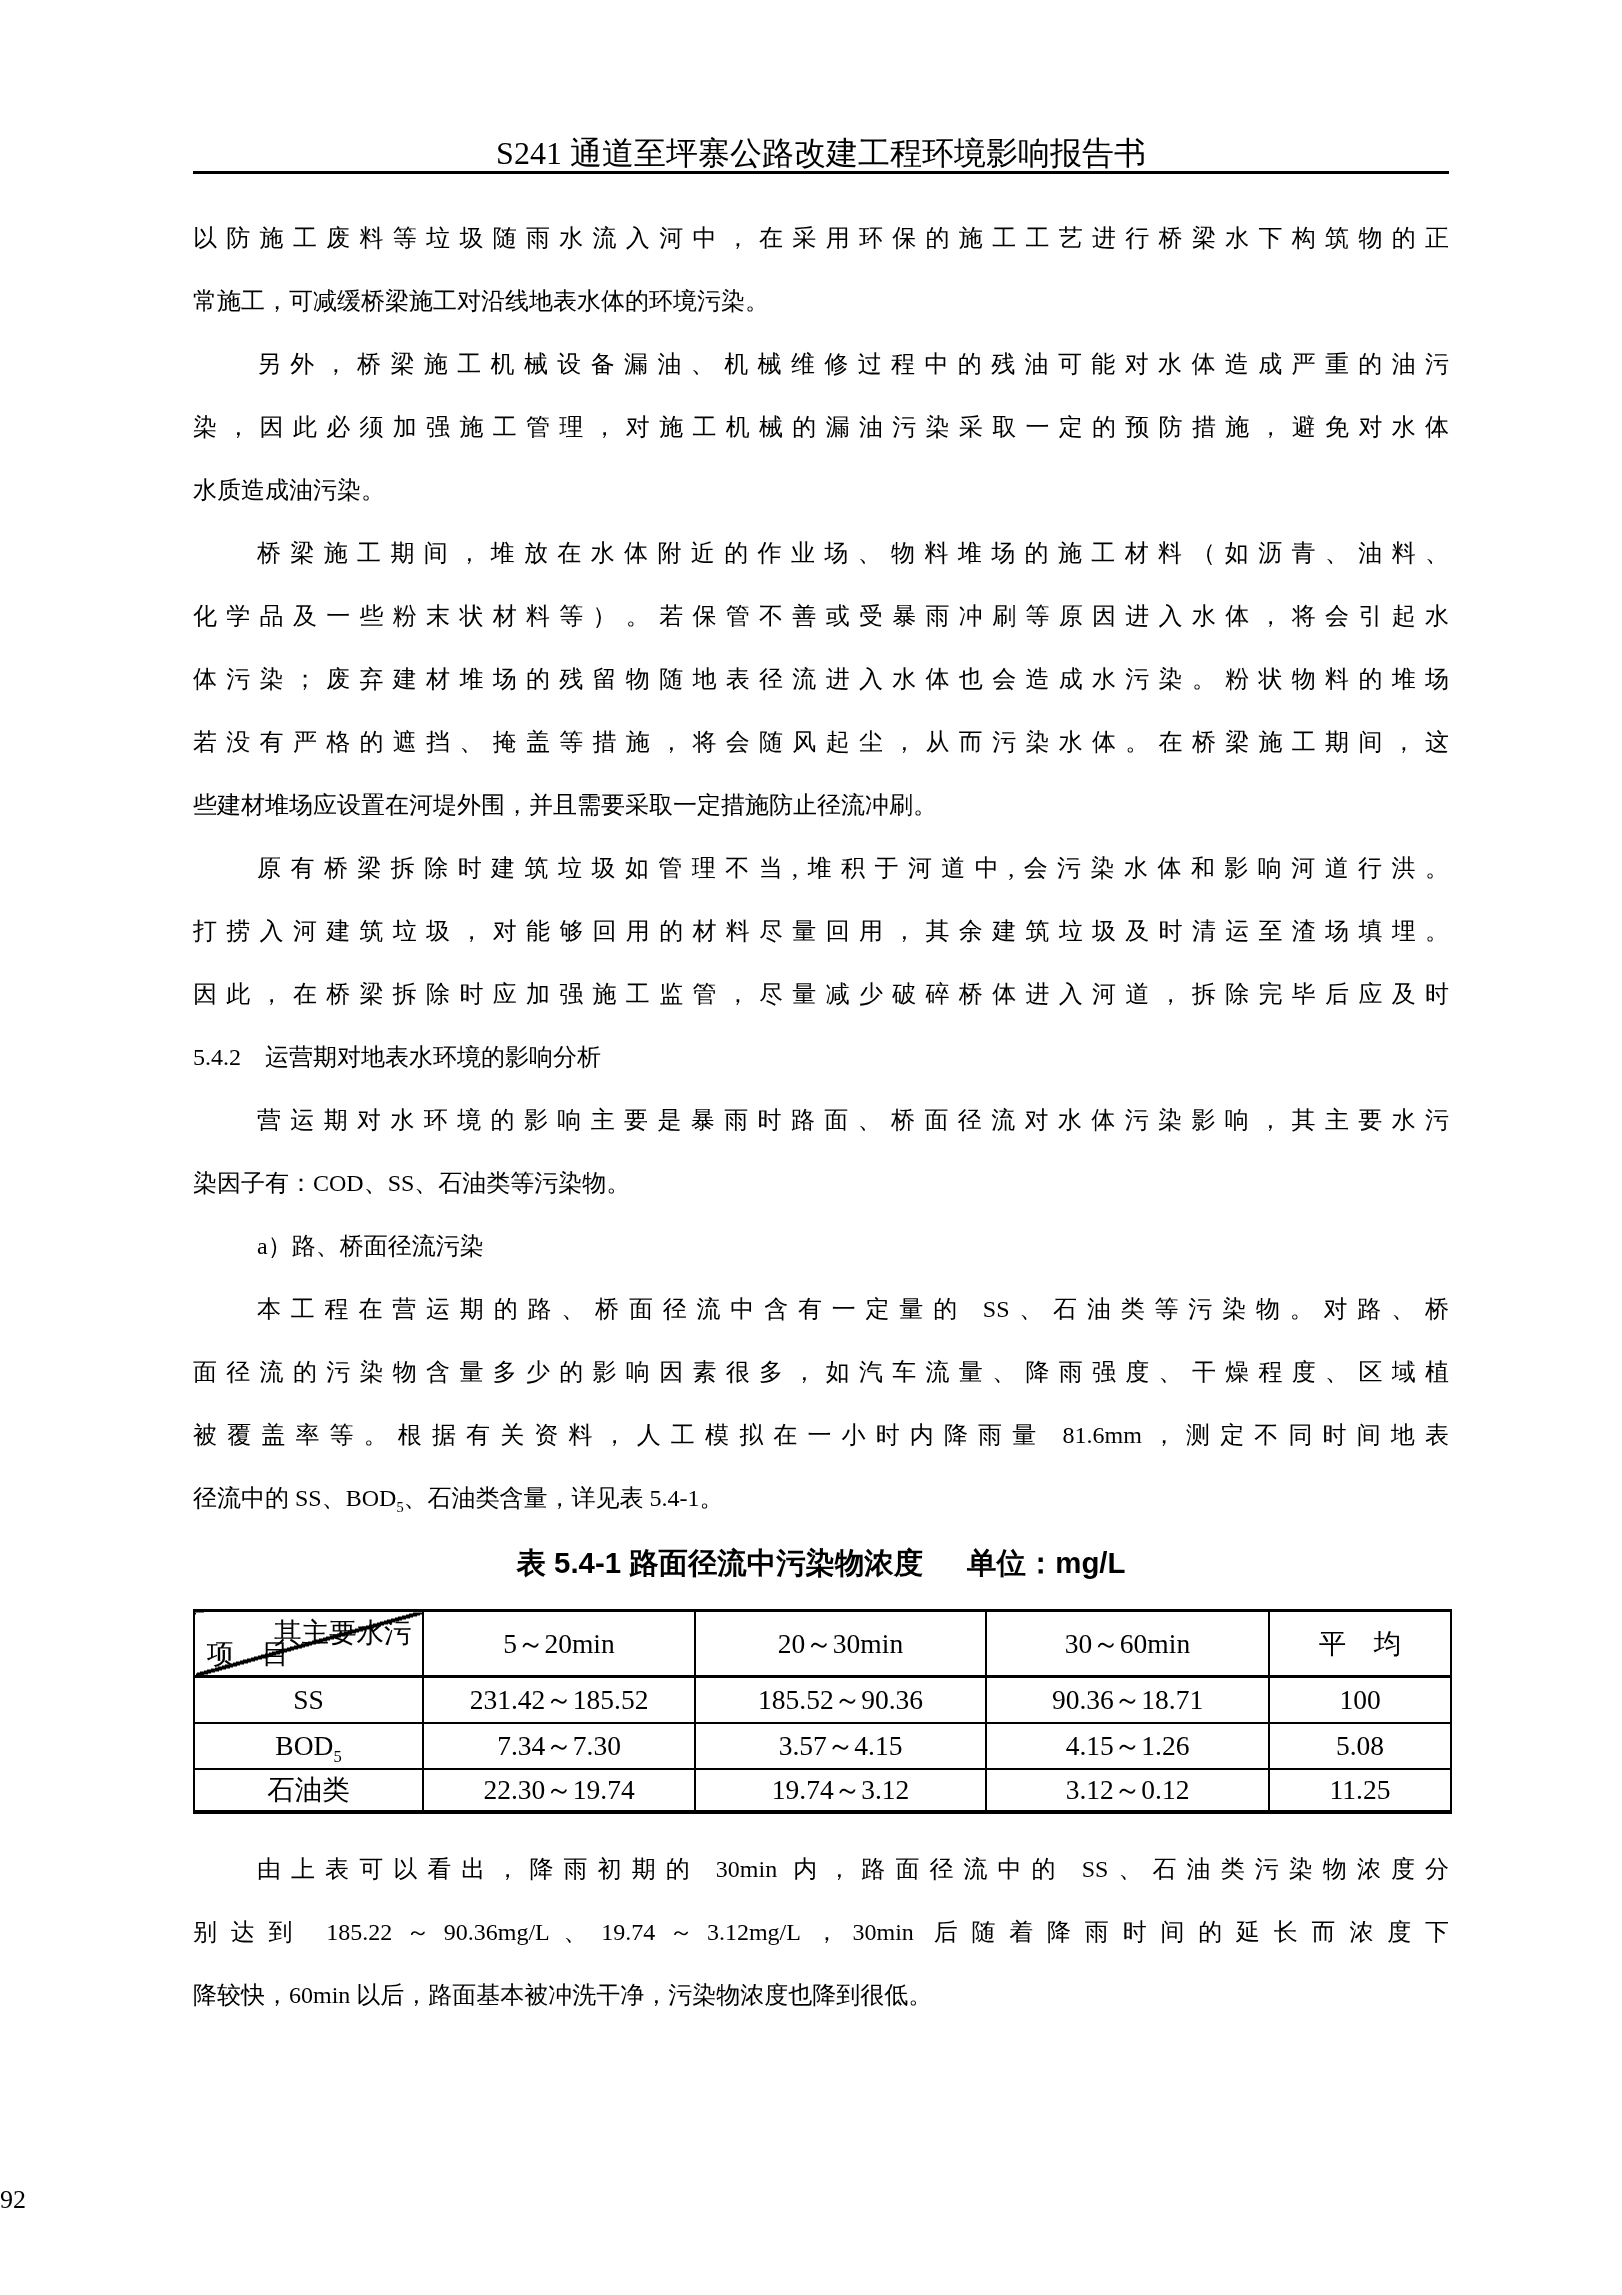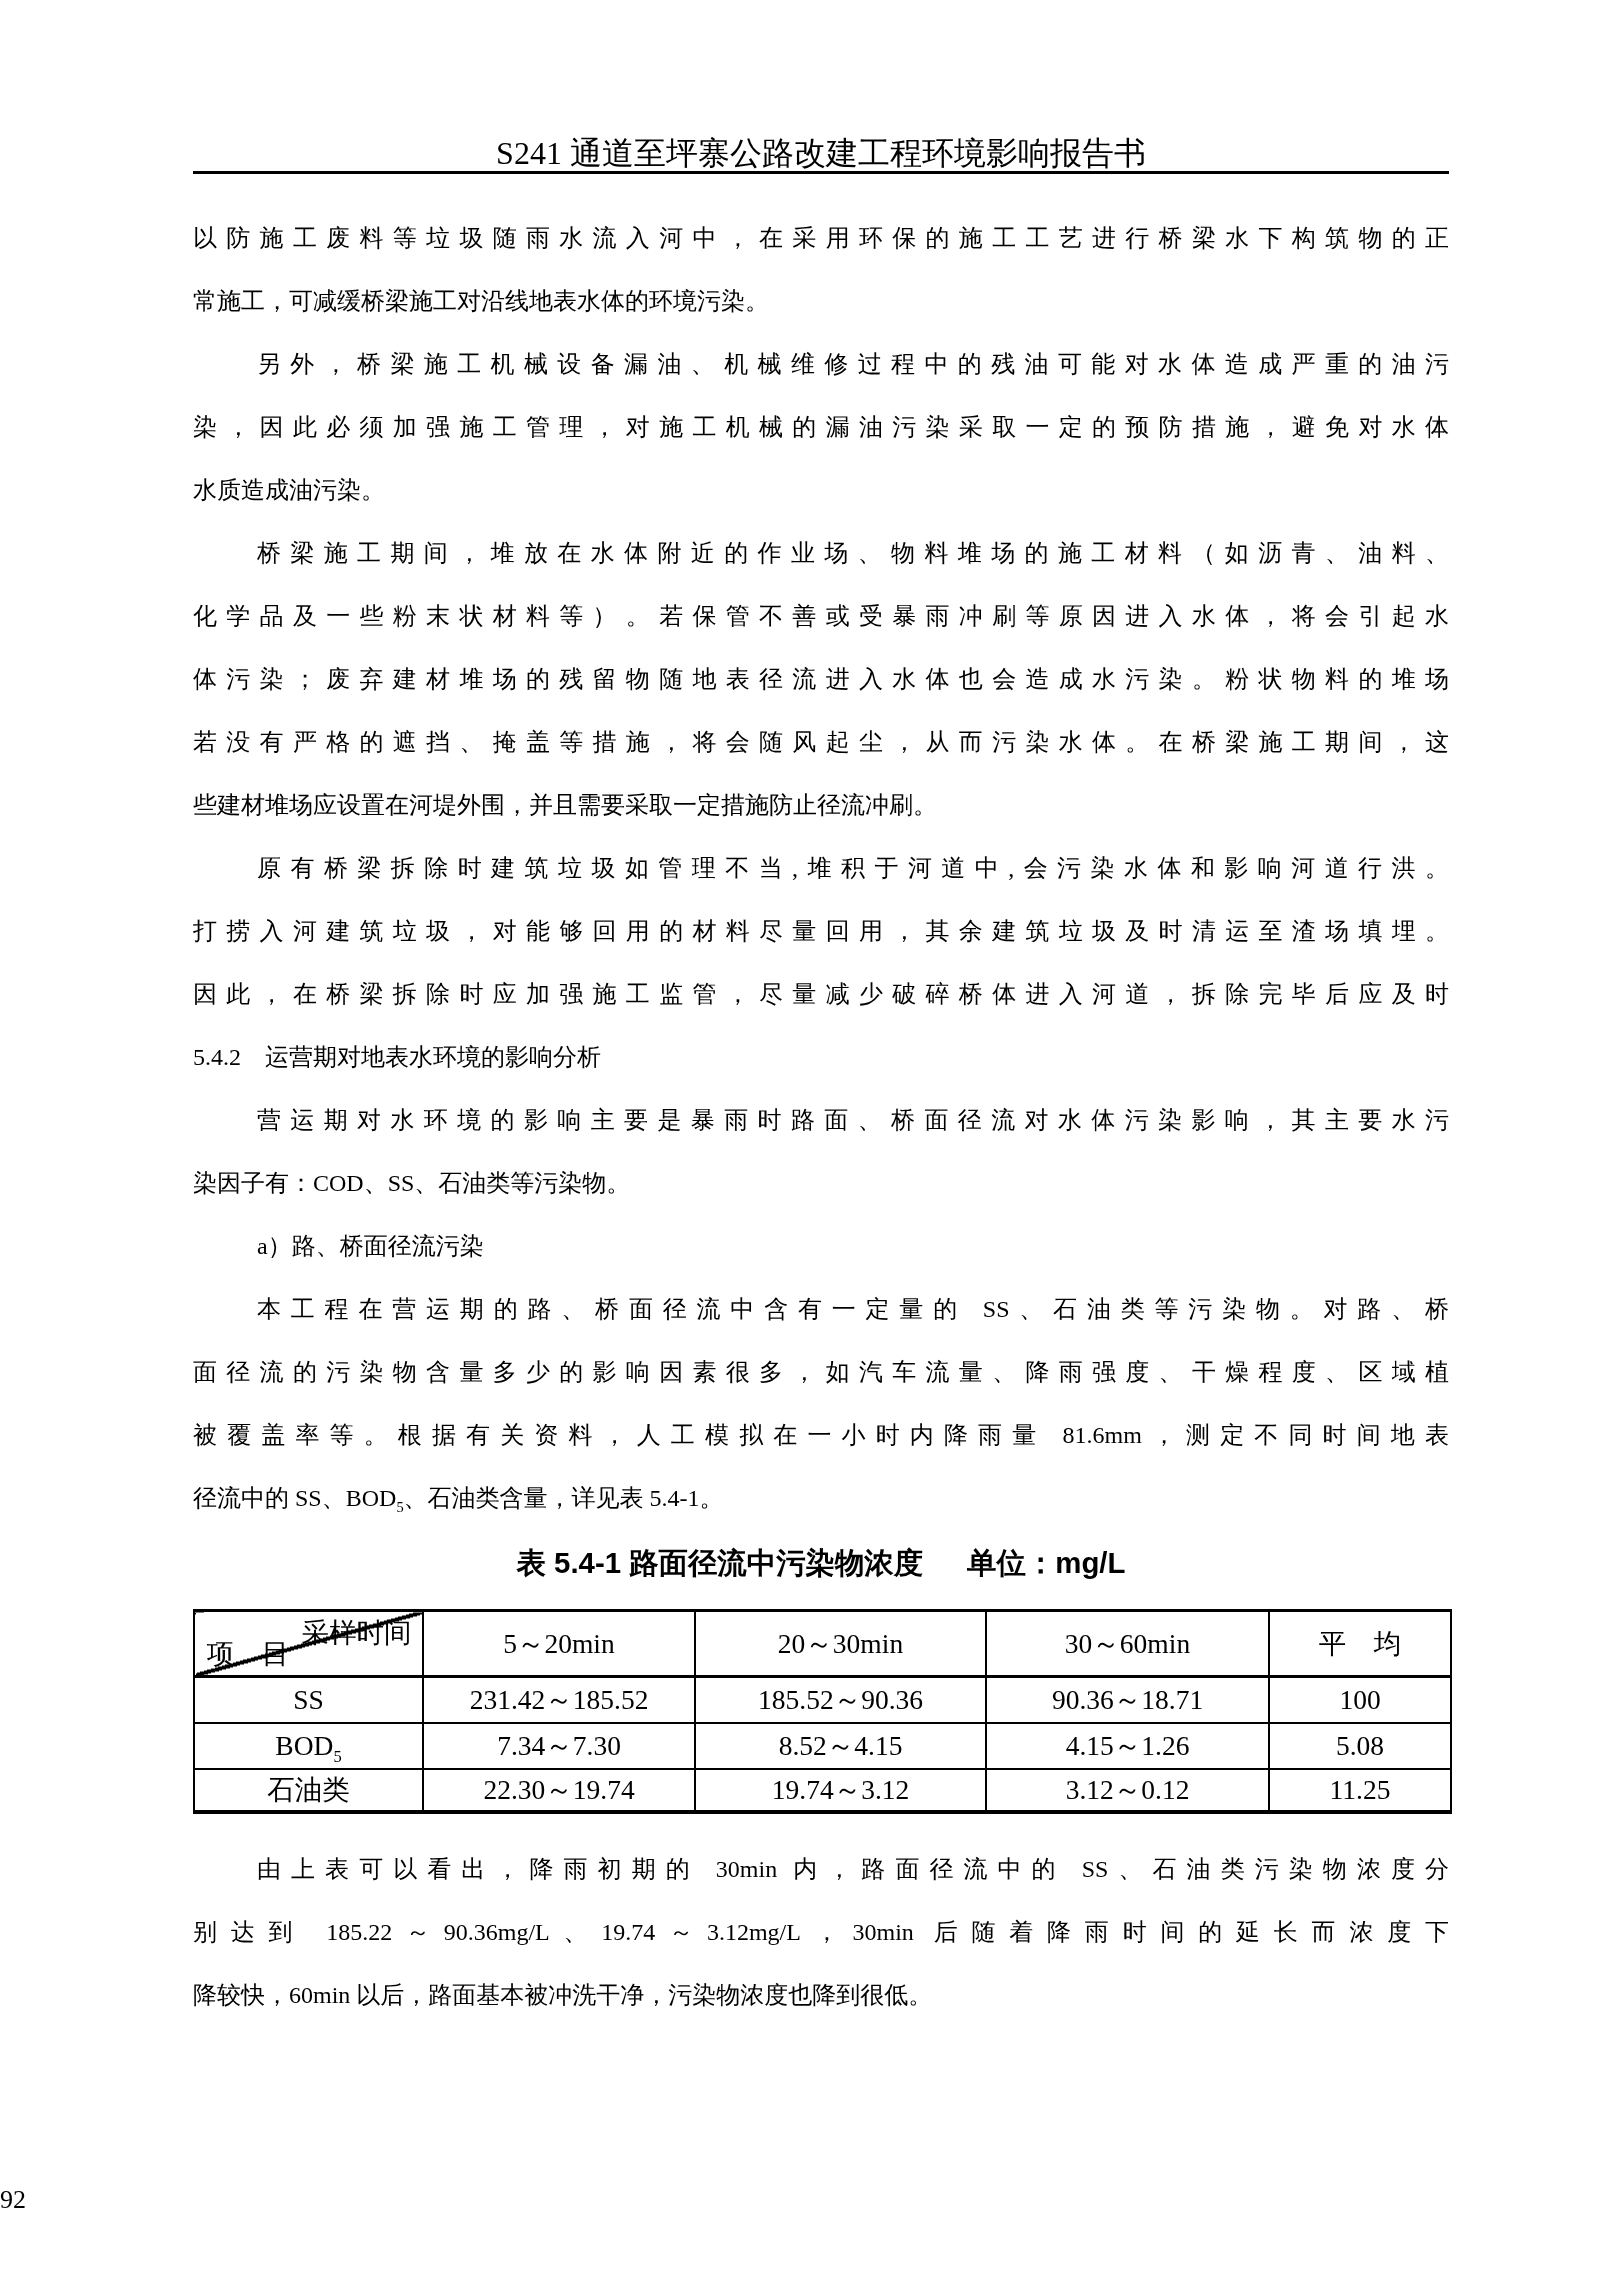--- a/index.html
+++ b/index.html
@@ -120,41 +120,41 @@
       <colgroup>
         <col style="width:229px">
         <col style="width:272px">
         <col style="width:291px">
         <col style="width:283px">
         <col style="width:182px">
       </colgroup>
       <thead>
         <tr id="table-header-row">
           <td class="corner">
-            <span class="corner-top">采样时间</span>
+            <span class="corner-top">其主要水污</span>
             <span class="corner-bottom">项　目</span>
           </td>
         <th>5～20min</th>
             <th>20～30min</th>
             <th>30～60min</th>
             <th>平　均</th>
           </tr>
       </thead>
       <tbody id="table-body">
           <tr>
             <td>SS</td>
             <td>231.42～185.52</td>
             <td>185.52～90.36</td>
             <td>90.36～18.71</td>
             <td>100</td>
           </tr>
           <tr>
             <td>BOD<sub>5</sub></td>
             <td>7.34～7.30</td>
-            <td>8.52～4.15</td>
+            <td>3.57～4.15</td>
             <td>4.15～1.26</td>
             <td>5.08</td>
           </tr>
           <tr>
             <td>石油类</td>
             <td>22.30～19.74</td>
             <td>19.74～3.12</td>
             <td>3.12～0.12</td>
             <td>11.25</td>
           </tr>

